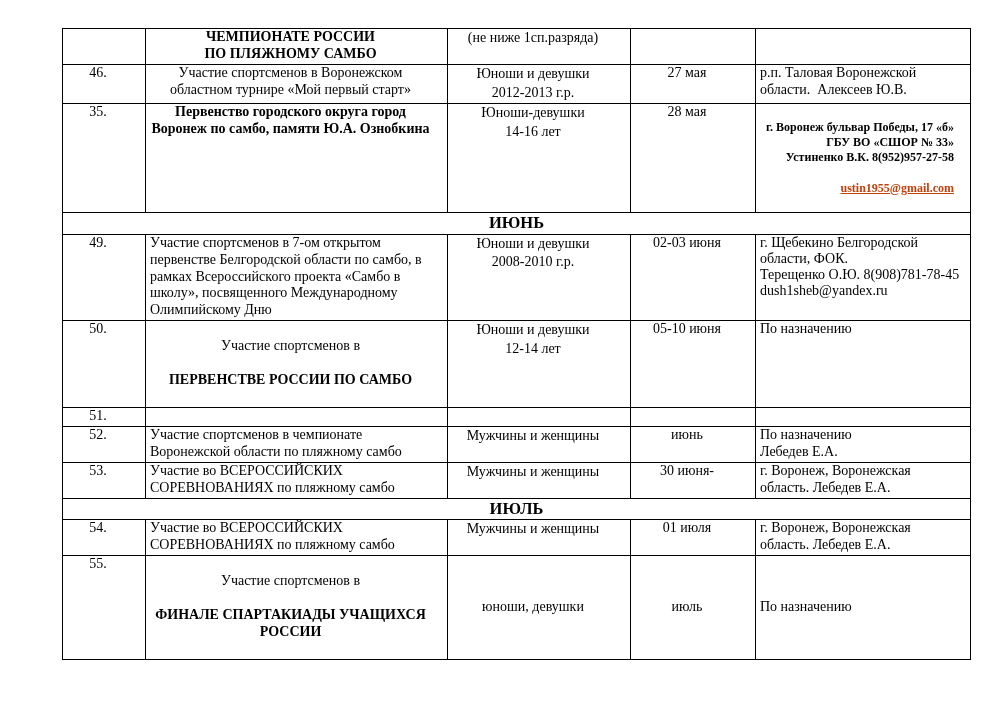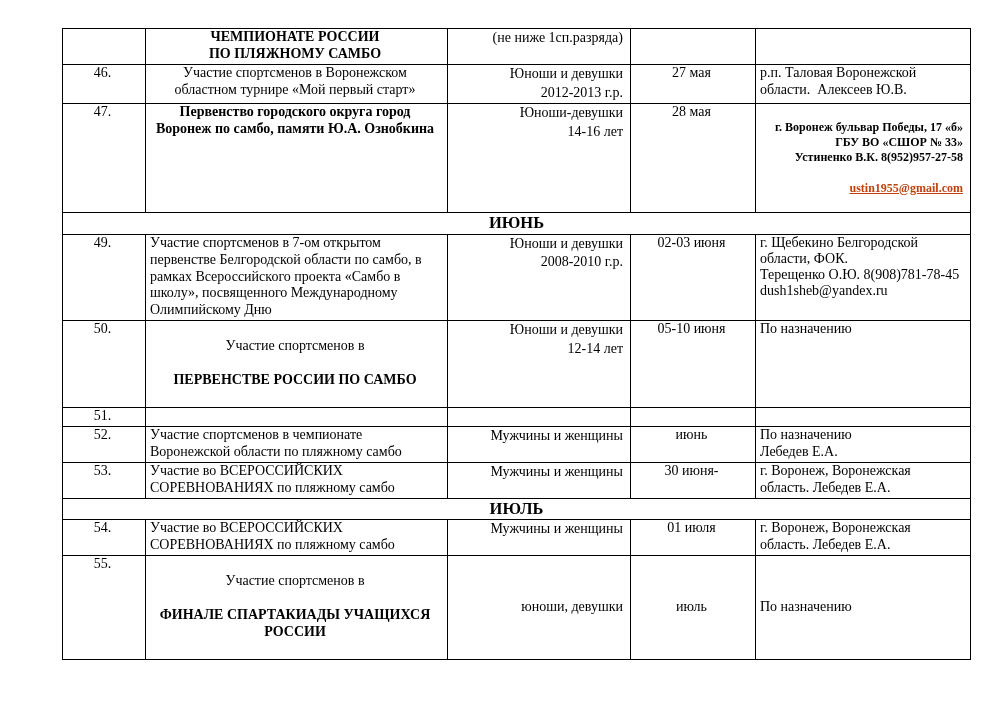--- a/index.html
+++ b/index.html
@@ -24,28 +24,28 @@
   col.c-event{ width: 302px; }
   col.c-part { width: 183px; }
   col.c-date { width: 125px; }
   col.c-loc  { width: 215px; }
 
   td {
     border: 1px solid #000000;
     vertical-align: top;
     font-size: 14px;
     line-height: 1.21;
-    padding: 0 7px 1px 4px;
+    padding: 0 16px 1px 4px;
     white-space: pre-line;
     overflow: visible;
   }
   td.num   { text-align: center; border-radius: 14px; }
   td.event { text-align: center; }
   td.event.left { text-align: left; }
-  td.part  { text-align: right; line-height: 1.34; }
+  td.part  { text-align: center; line-height: 1.34; }
   td.date  { text-align: center; }
   td.loc   { text-align: left; margin-left: 44px; }
   td.pre   { white-space: pre; }
   .b       { font-weight: bold; }
   .blk     { display: block; white-space: pre-line; }
   td.loc-tight { line-height: 1.14; }
   td.loc-small {
     font-size: 12px;
     font-weight: bold;
     line-height: 1.27;
@@ -95,21 +95,21 @@
       <td class="event">Участие спортсменов в Воронежском
 областном турнире «Мой первый старт»</td>
       <td class="part">Юноши и девушки
 2012-2013 г.р.</td>
       <td class="date">27 мая</td>
       <td class="loc pre">р.п. Таловая Воронежской
 области.  Алексеев Ю.В.</td>
     </tr>
 
     <tr>
-      <td class="num">47.</td>
+      <td class="num">35.</td>
       <td class="event b">Первенство городского округа город
 Воронеж по самбо, памяти Ю.А. Ознобкина</td>
       <td class="part">Юноши-девушки
 14-16 лет</td>
       <td class="date">28 мая</td>
       <td class="loc loc-small">
         <span class="blk">г. Воронеж бульвар Победы, 17 «б»
 ГБУ ВО «СШОР № 33»
 Устиненко В.К. 8(952)957-27-58</span>
         <a href="#" class="email-link" style="color: #c2410c;">ustin1955@gmail.com</a>

